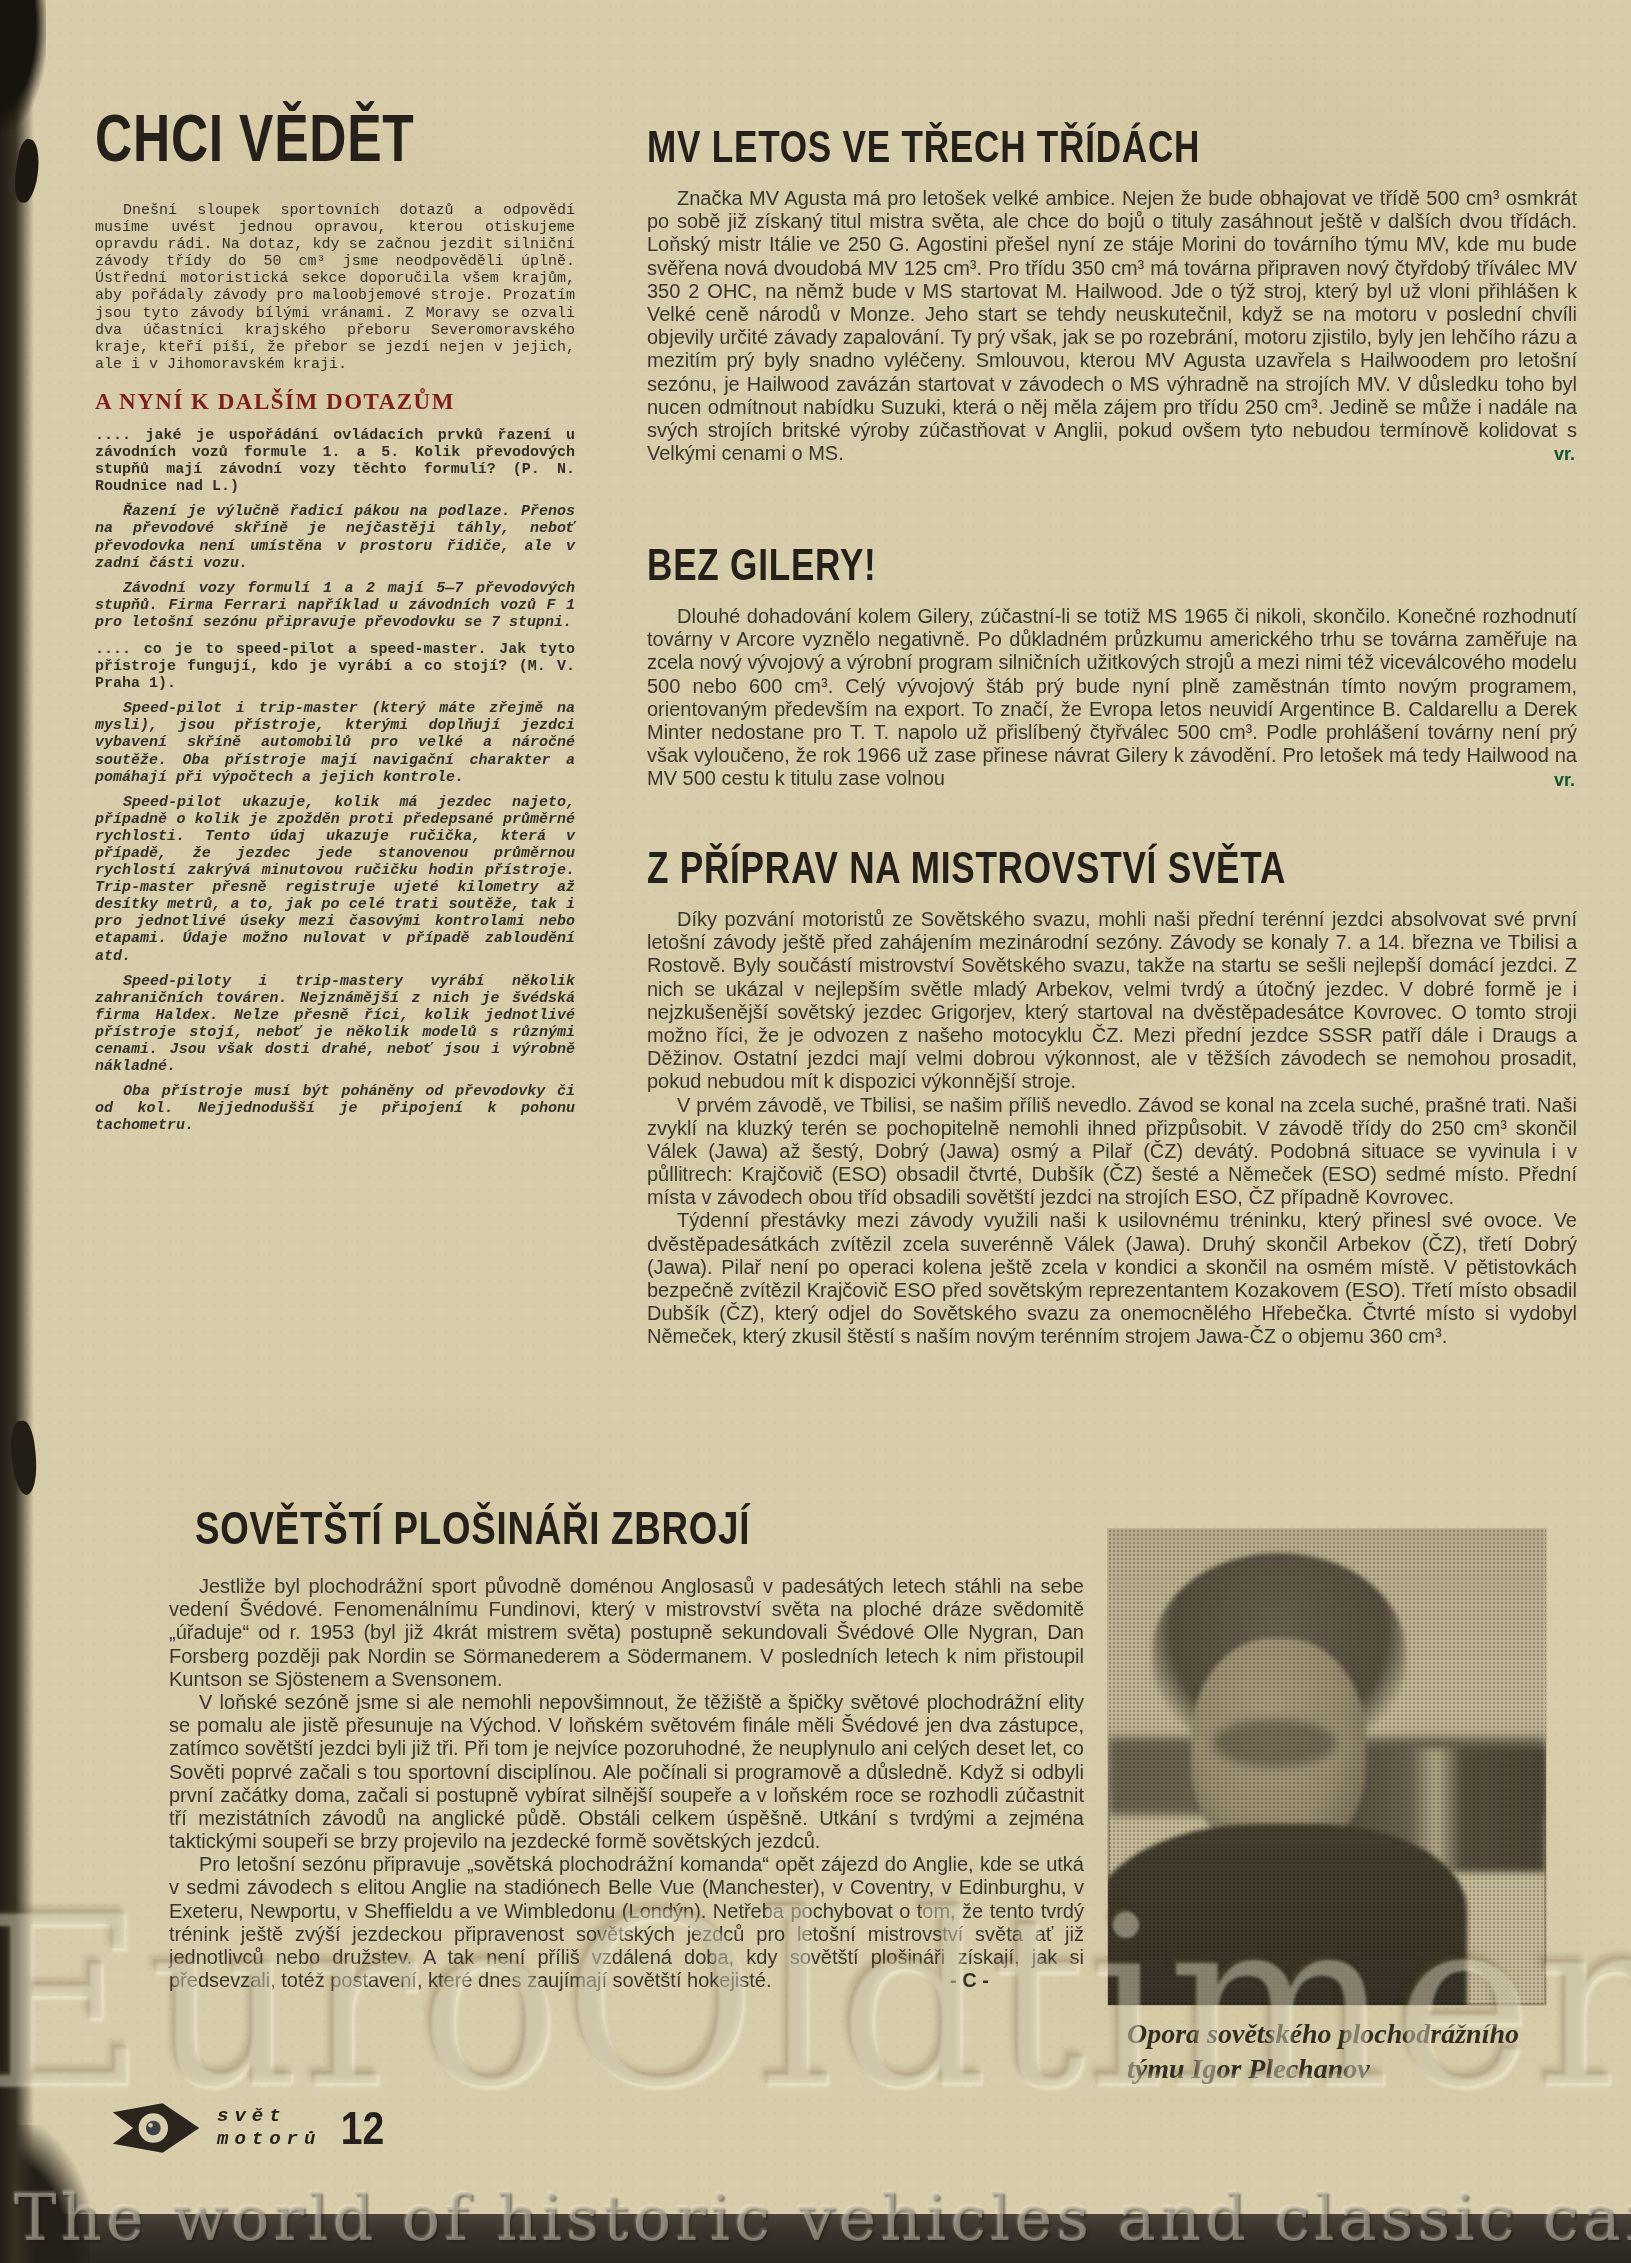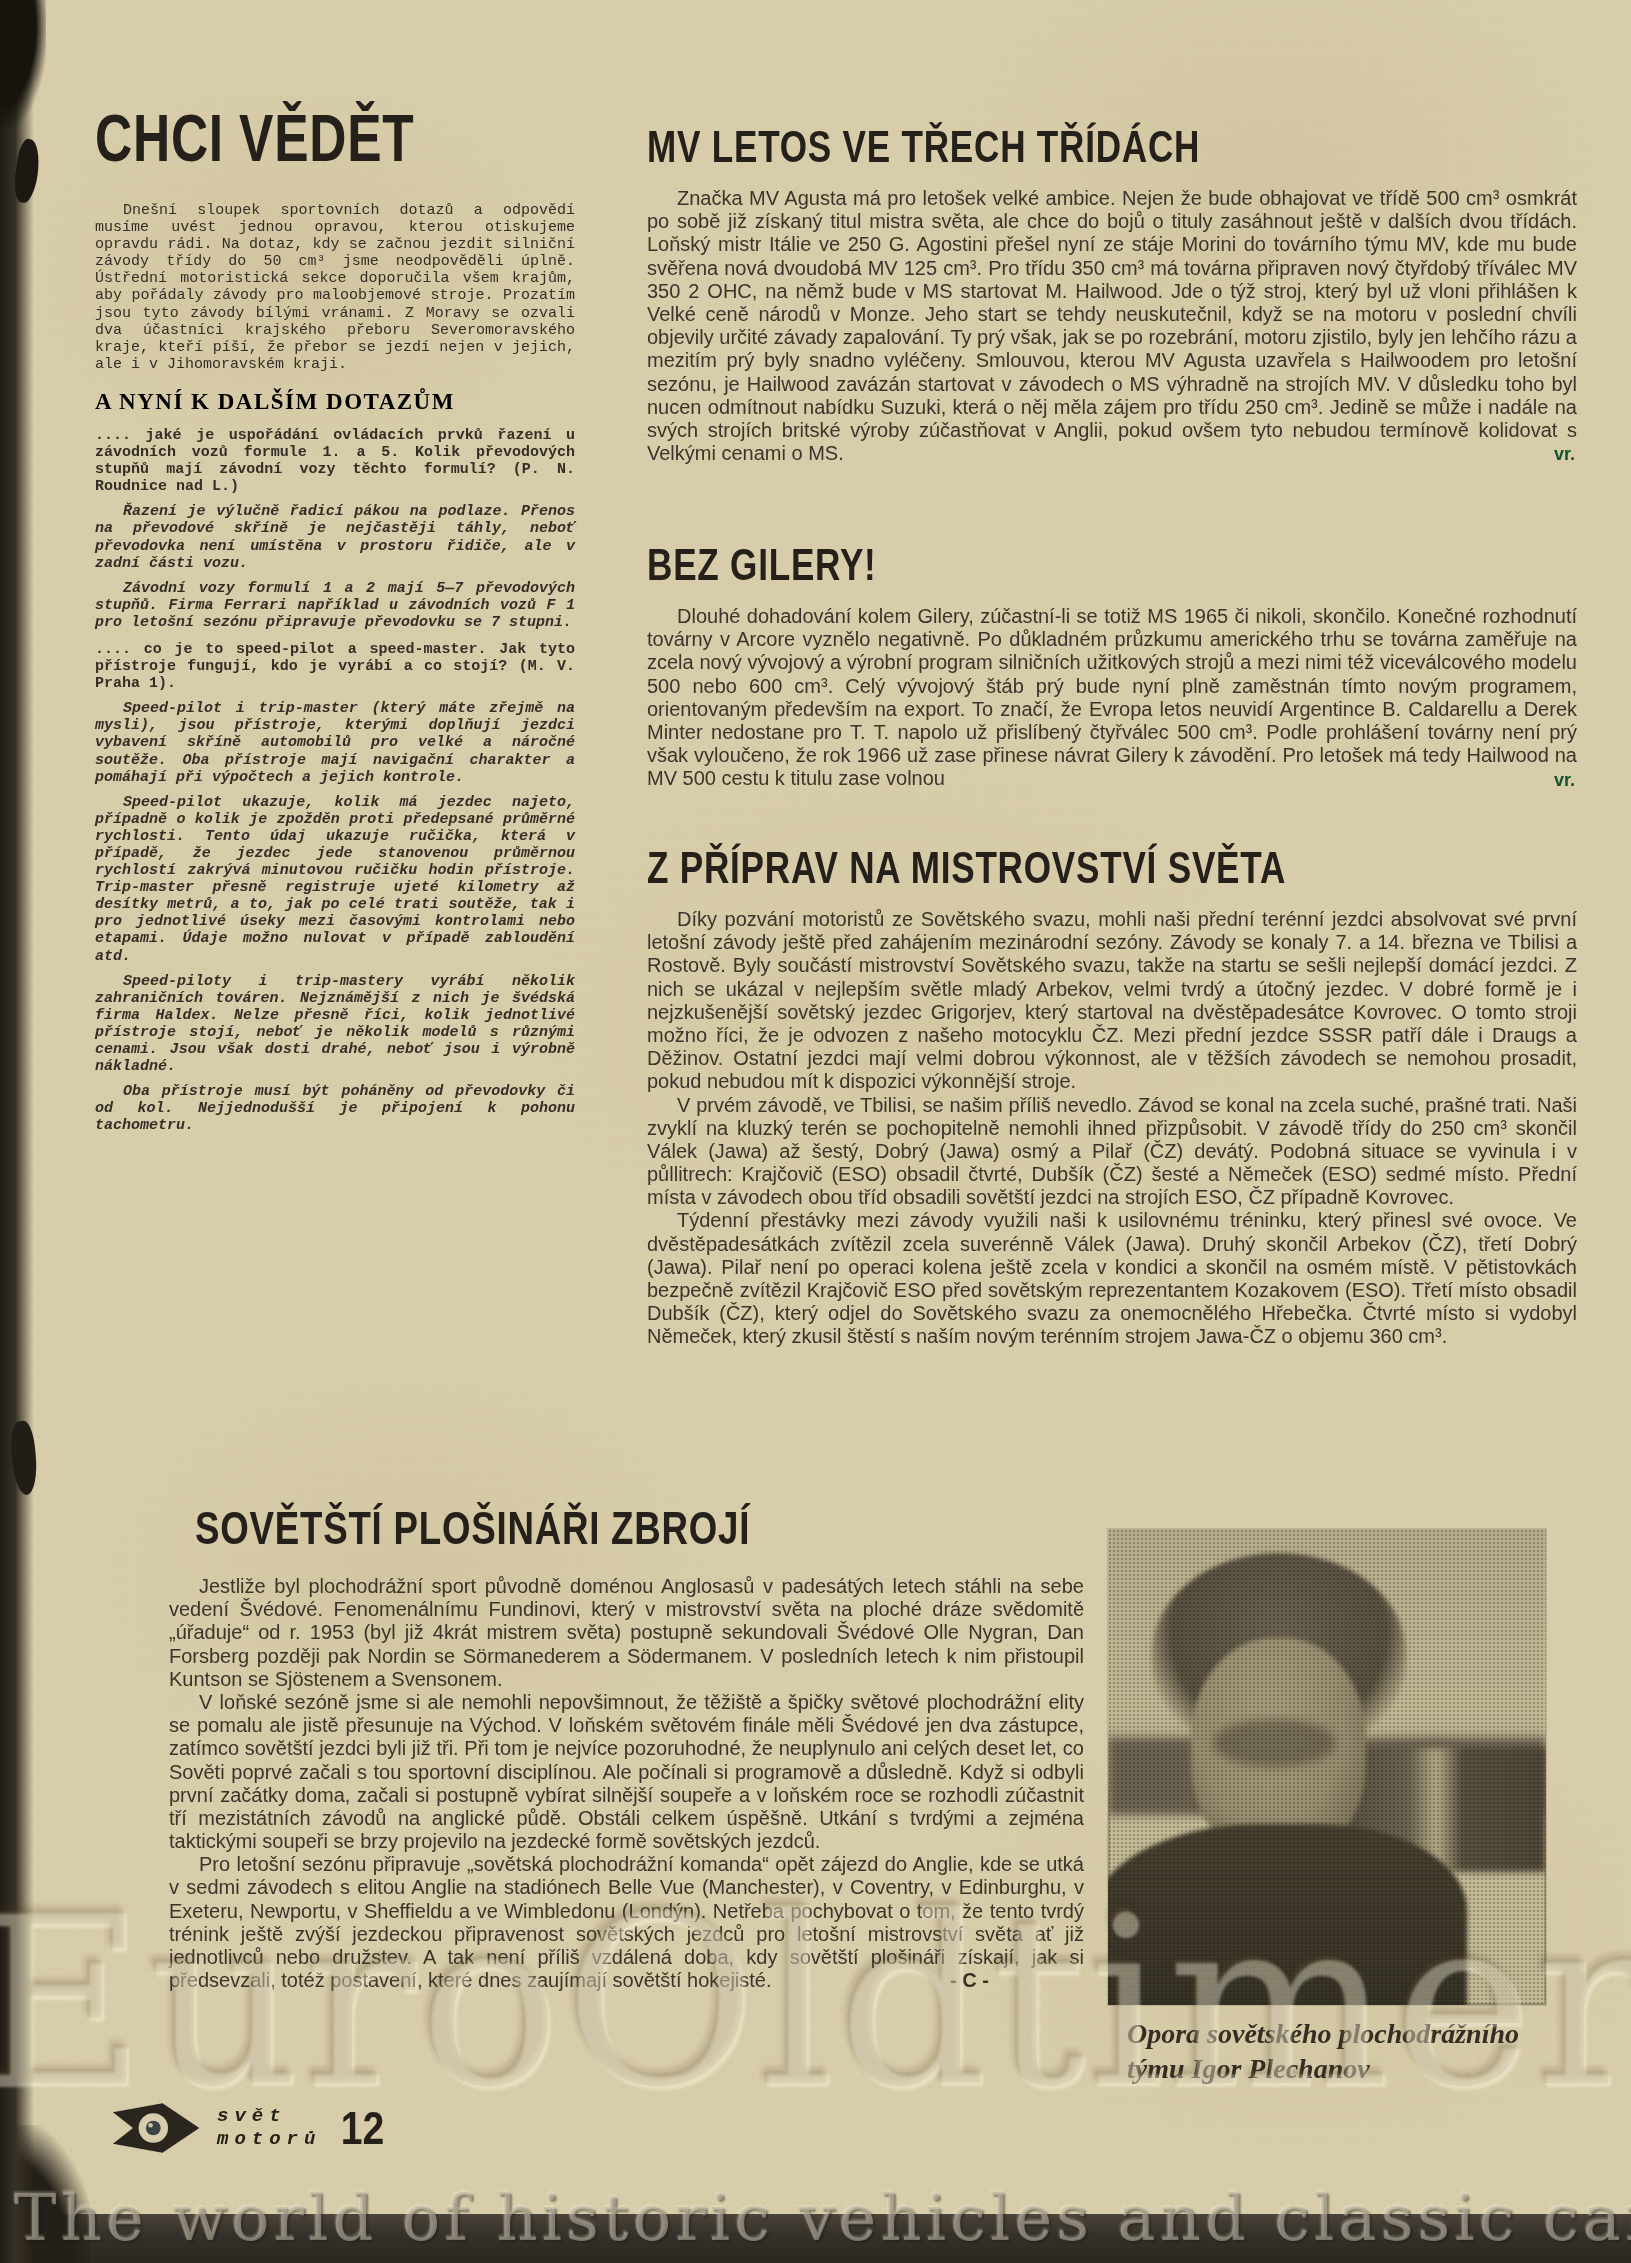--- a/index.html
+++ b/index.html
@@ -69,21 +69,21 @@
   
   #left-col { position:absolute; left:95px; top:100px; width:480px; z-index:10; }
   #left-col .headline { font-size:66px; margin-bottom:26px; }
   .serif-body p {
     font-family:Liberation Mono, monospace; font-size:15px; line-height:1.14;
     text-align:justify; color:#35$2e26; color:#352e26; text-indent:28px;
   }
   .serif-body p.noindent { text-indent:0; }
   .left-subhead {
     font-family:"Liberation Serif", serif; font-weight:bold; font-size:23px;
-    letter-spacing:1.5px; margin:16px 0 12px 0; color:#000000; white-space:nowrap;
+    letter-spacing:1.5px; margin:16px 0 12px 0; color:#7f1d1d; white-space:nowrap;
   }
   .q { font-weight:bold; margin-top:10px; }
   .a { font-style:italic; font-weight:600; margin-top:8px; color:#3a332a; }
 
   
   #right-col { position:absolute; left:647px; top:121px; width:930px; z-index:10; }
   .article { position:absolute; left:0; width:930px; }
   .article .headline { font-size:45px; }
   .sans-body p {
     font-family:"Liberation Sans", sans-serif; font-size:20px; line-height:1.16;

